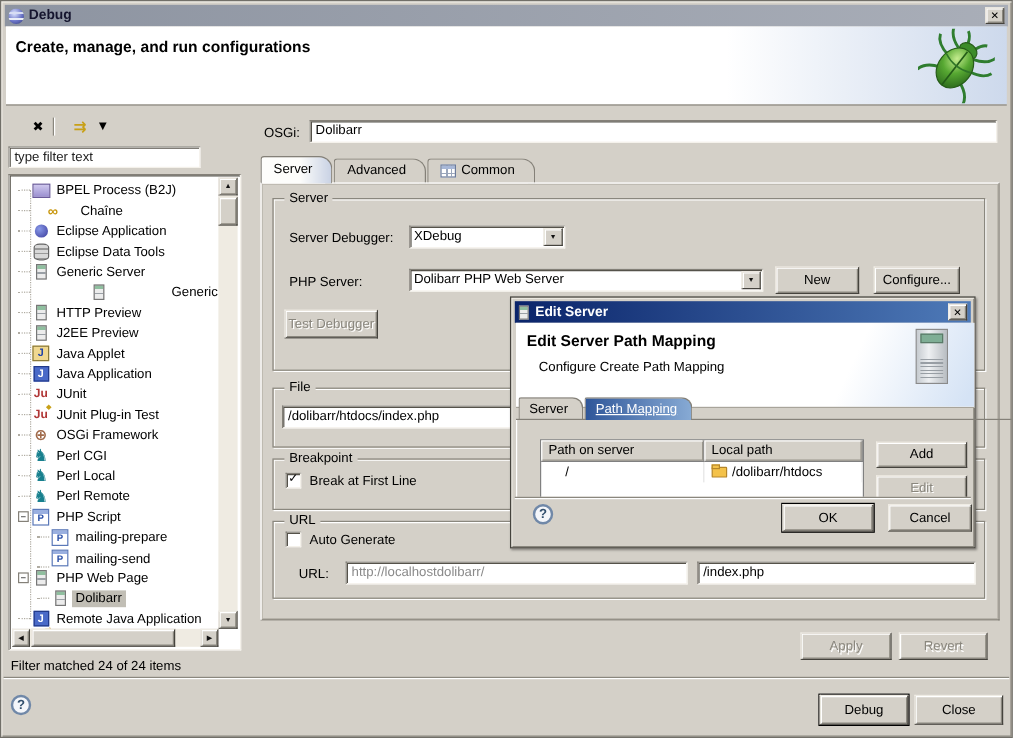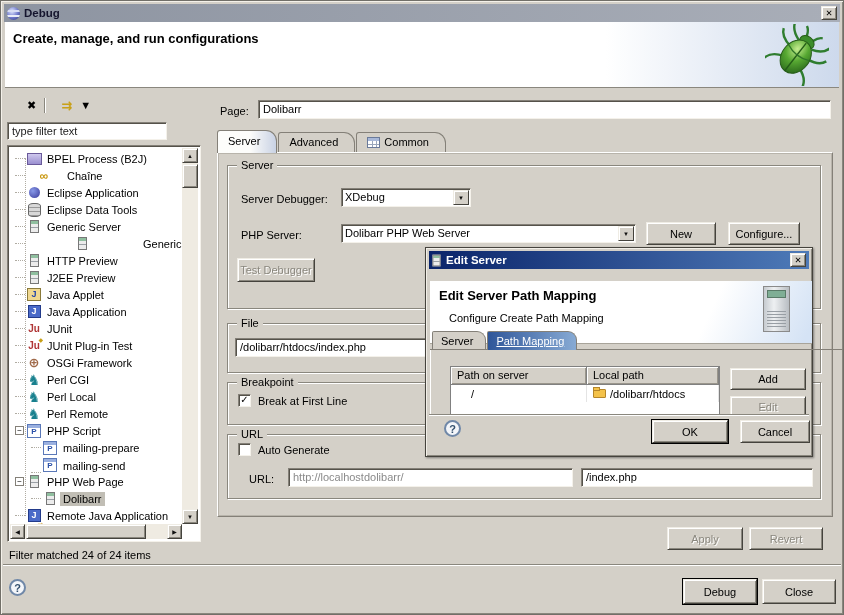--- a/index.html
+++ b/index.html
@@ -121,21 +121,21 @@
   
   #footsep{position:absolute;left:2px;top:563px;right:2px;height:2px;border-top:1px solid #8a877e;border-bottom:1px solid #fff;}
   .help{position:absolute;width:17px;height:17px;border-radius:50%;border:2px solid #7088a8;color:#33506e;
         font-size:11px;font-weight:bold;display:flex;align-items:center;justify-content:center;background:#f4f6fa;}
 
   
   #dlg{position:absolute;left:424px;top:246px;width:388px;height:210px;background:#d4d0c8;z-index:10;
        border:1px solid #45433d;box-shadow:inset 1px 1px 0 #f2efe8, inset -1px -1px 0 #8a877e,1px 1px 2px rgba(0,0,0,.4);}
   #dtitle{position:absolute;left:3px;top:3px;right:3px;height:18px;display:flex;align-items:center;gap:5px;padding:0 3px;
           background:linear-gradient(90deg,#0a246a,#4e7ab8);color:#fff;font-weight:bold;font-size:11.5px;}
-  #dheader{position:absolute;left:4px;top:21px;right:0;height:63px;background:#fff;border-bottom:1px solid #a8a49a;overflow:hidden;margin-top:12px;}
+  #dheader{position:absolute;left:4px;top:21px;right:0;height:71px;background:#fff;border-bottom:1px solid #a8a49a;overflow:hidden;}
   #dwash{position:absolute;right:0;top:0;width:150px;height:100%;background:linear-gradient(115deg,rgba(255,255,255,0) 35%,#d5e3f5 95%);}
   #dheading{position:absolute;left:9px;top:7px;font-size:13px;font-weight:bold;}
   #dsub{position:absolute;left:19px;top:31px;}
   .tower{position:absolute;right:22px;top:5px;width:27px;height:46px;border:1px solid #8a8a8a;
          background:linear-gradient(90deg,#c6cbd0,#eef0f2 40%,#b8bdc2);}
   .tower::before{content:"";position:absolute;left:3px;top:3px;right:3px;height:6px;background:#7fae95;border:1px solid #5a7a68;}
   .tower::after{content:"";position:absolute;left:3px;right:3px;bottom:4px;height:18px;
          background:repeating-linear-gradient(#0000 0 2px,#989ea4 2px 3px);}
   #dtabs{left:6px;top:82px;height:20px;}
   .dtab{position:relative;height:19px;padding:3px 12px 0 8px;border:1px solid #848078;border-bottom:none;
@@ -339,21 +339,21 @@
     <div id="hscroll">
       <span class="sbtn" style="left:0;top:0;width:15px;height:15px;">◀</span>
       <span class="strack" style="left:15px;top:0;right:15px;height:15px;"></span>
       <span class="sbtn" style="left:16px;top:0;width:120px;height:15px;"></span>
       <span class="sbtn" style="right:0;top:0;width:15px;height:15px;">▶</span>
     </div>
   </div>
 
   <div id="filterstatus" class="lbl">Filter matched 24 of 24 items</div>
 
-  <span class="lbl" style="left:219px;top:104px;">Page:</span>
+  <span class="lbl" style="left:219px;top:104px;">OSGi:</span>
   <div id="namefield" class="field sunken">Dolibarr</div>
 
   <div id="maintabs" class="tabs">
       <div class="tab active">
         <span>Server</span>
       </div>
       <div class="tab">
         <span>Advanced</span>
       </div>
       <div class="tab">

